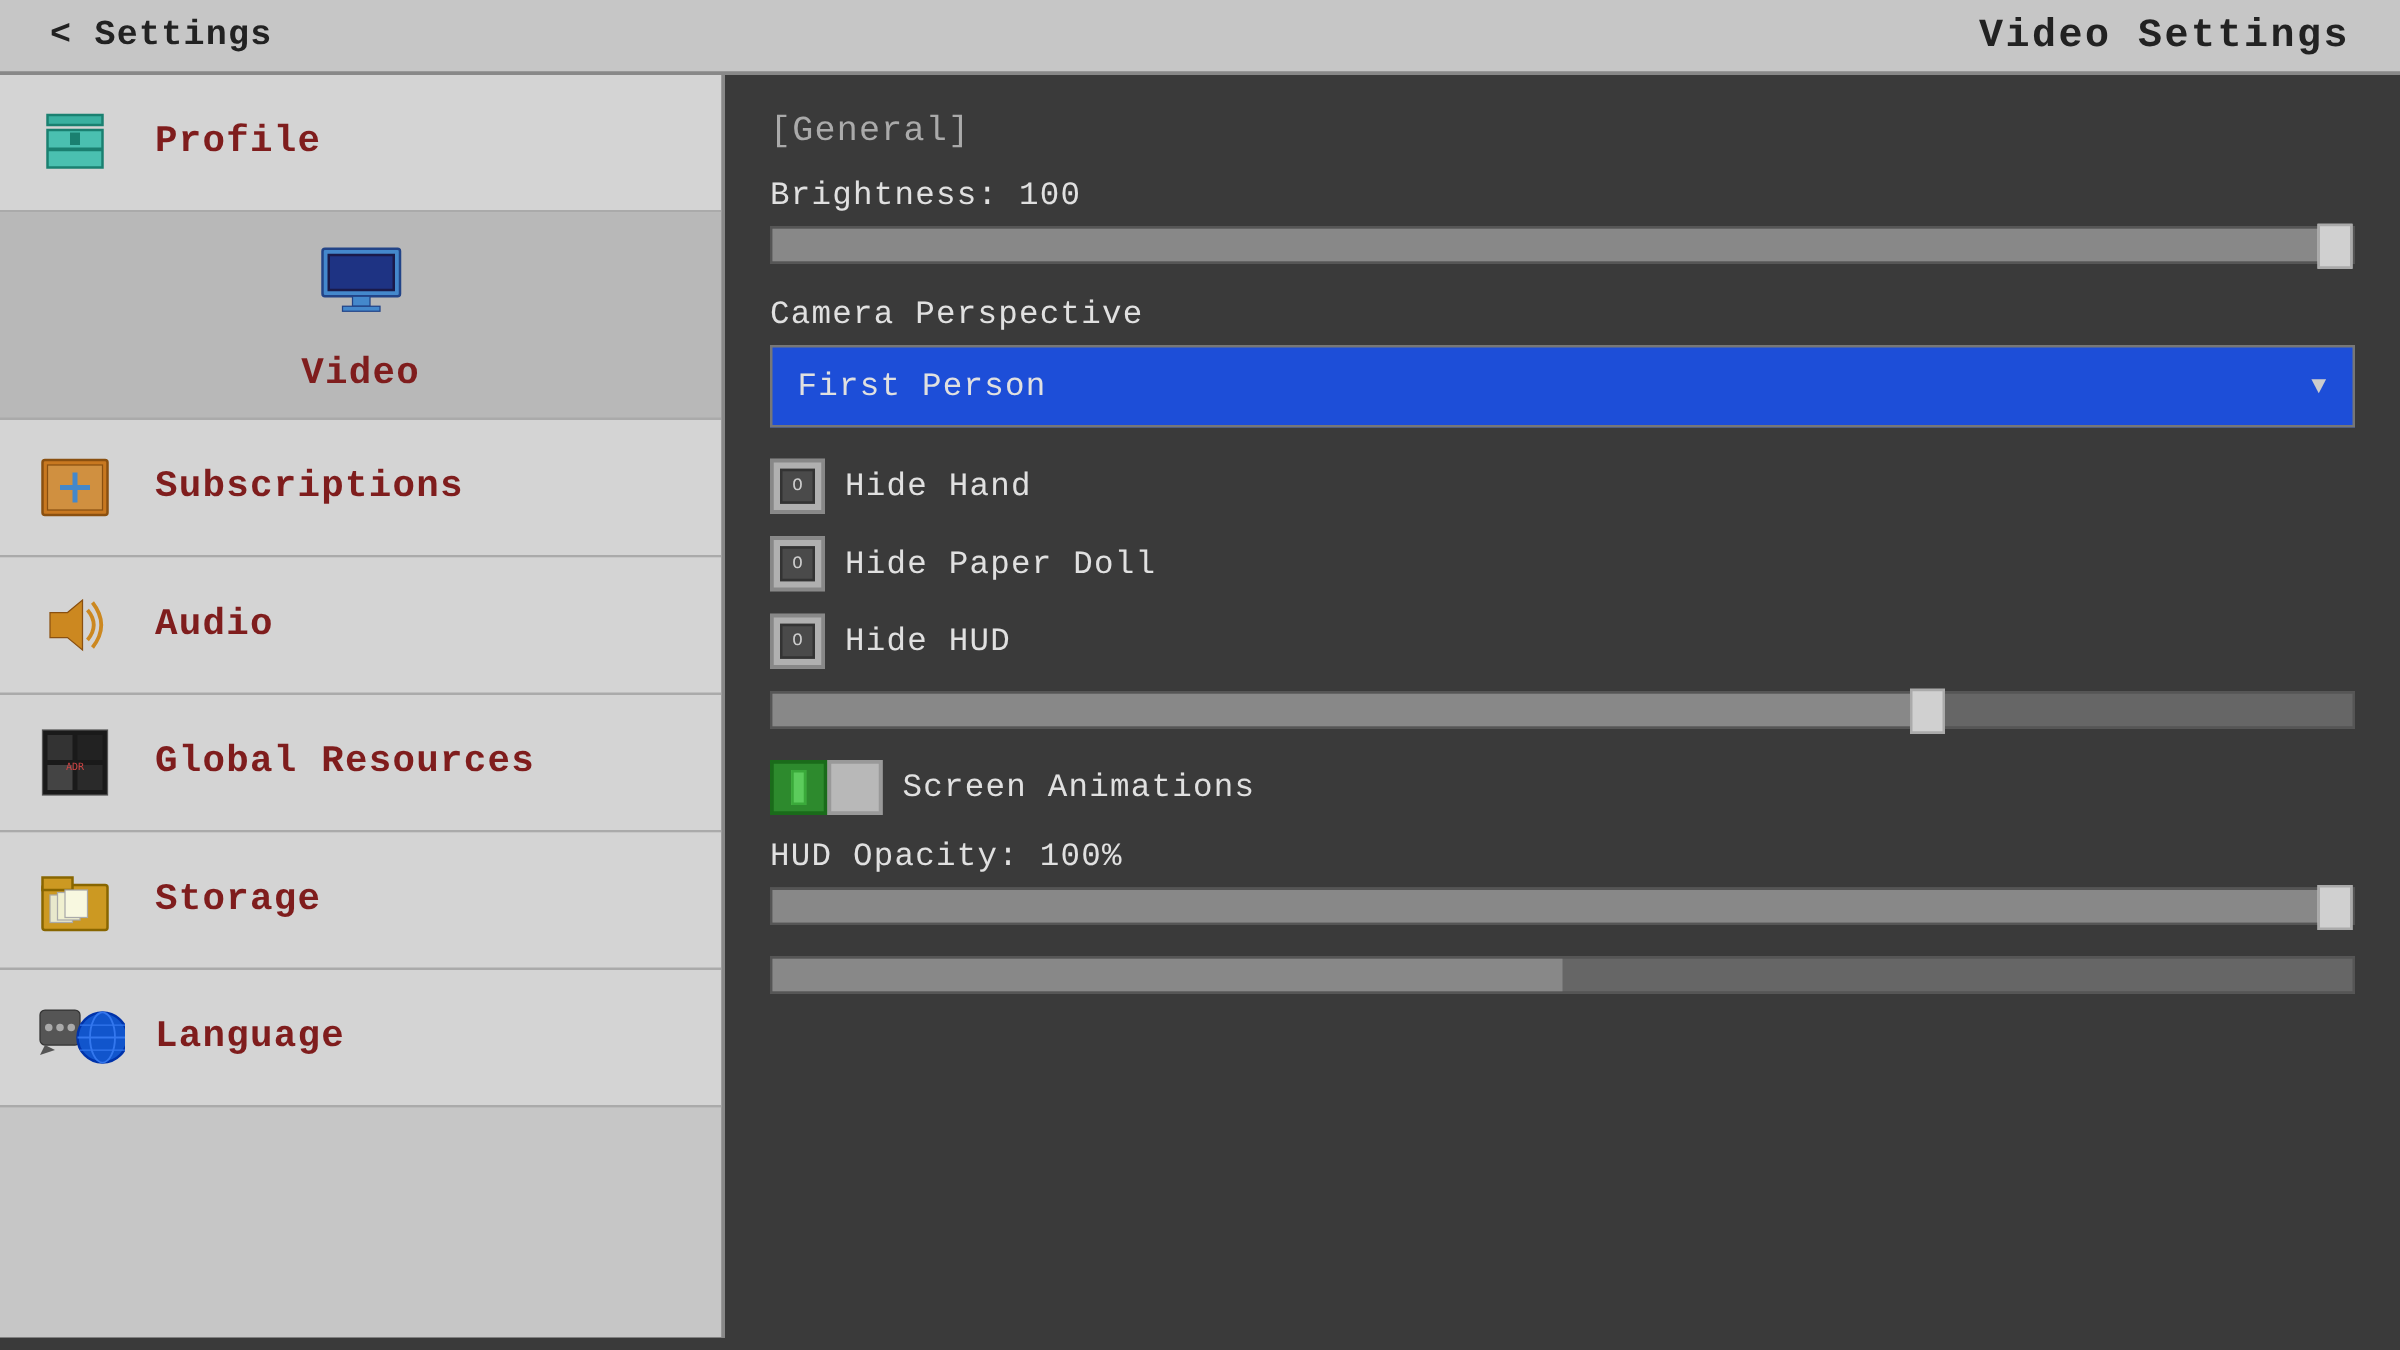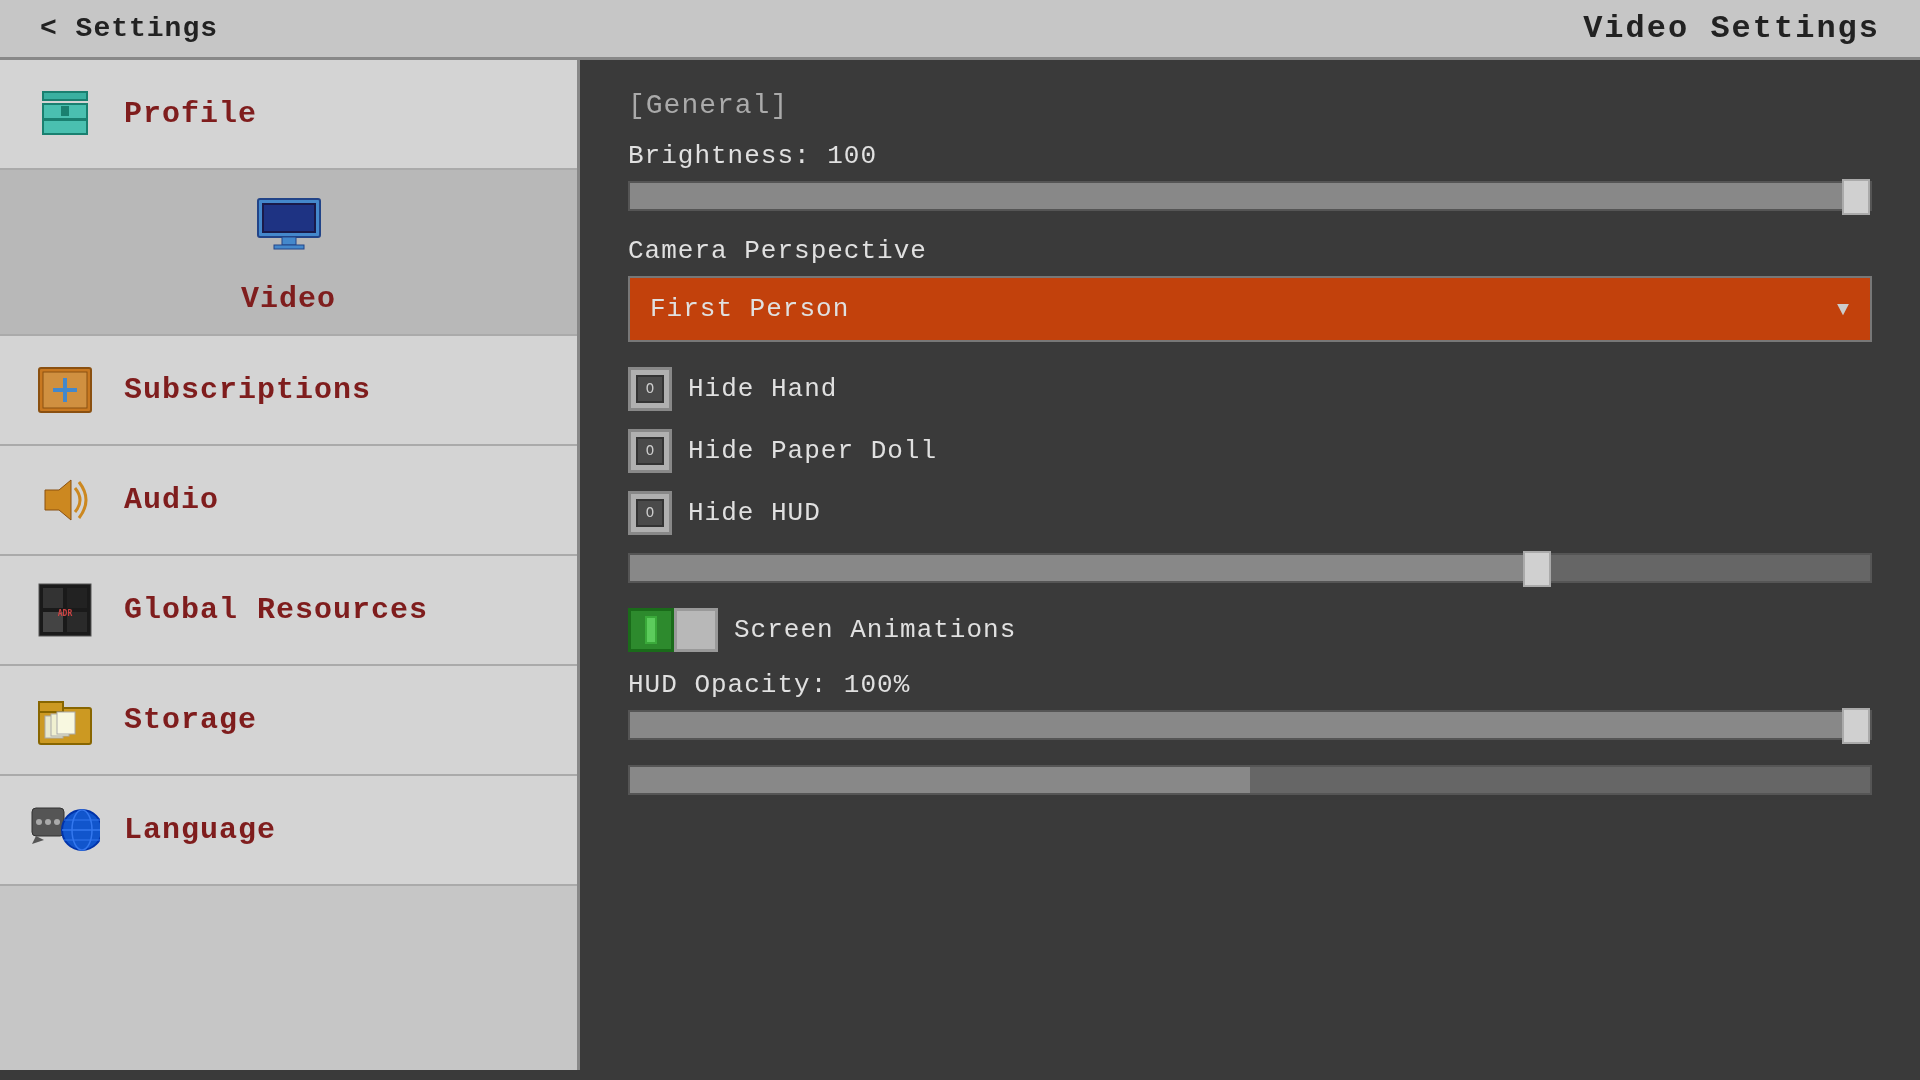--- a/index.html
+++ b/index.html
@@ -72,37 +72,35 @@
       background: #b8b8b8;
       flex-direction: column;
     }
 
     .sidebar-item-icon {
       width: 70px;
       height: 70px;
       flex-shrink: 0;
       display: flex;
       align-items: center;
-      justify-content: center;
-      font-weight: bold;
     }
 
     .sidebar-item-label {
       font-size: 30px;
       color: #7f1d1d;
       font-family: 'Courier New', Courier, monospace;
       font-weight: bold;
       letter-spacing: 1px;
     }
 
     
     .content {
       flex: 1;
       background: #3a3a3a;
-      padding: 30px 48px;
+      padding: 30px 36px;
       overflow-y: auto;
       color: #e0e0e0;
     }
 
     .section-header {
       font-size: 28px;
       color: #aaa;
       margin-bottom: 20px;
       font-family: 'Courier New', Courier, monospace;
       letter-spacing: 1px;
@@ -156,21 +154,21 @@
       width: 28px;
       height: 36px;
       background: #d0d0d0;
       border: 2px solid #aaa;
       cursor: pointer;
     }
 
     
     .dropdown {
       width: 100%;
-      background: #c2410c;
+      background: #1d4ed8;
       border: 2px solid #777;
       padding: 16px 20px;
       font-size: 26px;
       color: #e0e0e0;
       font-family: 'Courier New', Courier, monospace;
       display: flex;
       align-items: center;
       justify-content: space-between;
       cursor: pointer;
       margin-bottom: 25px;

